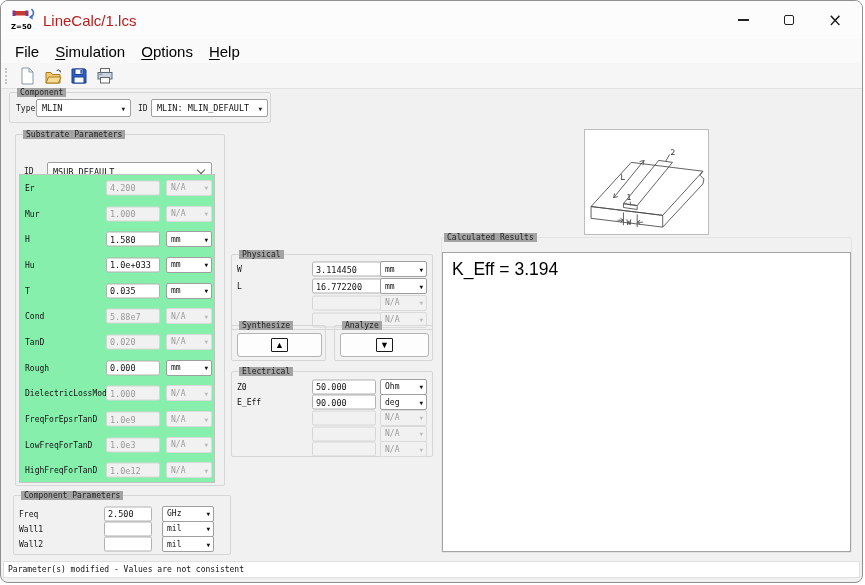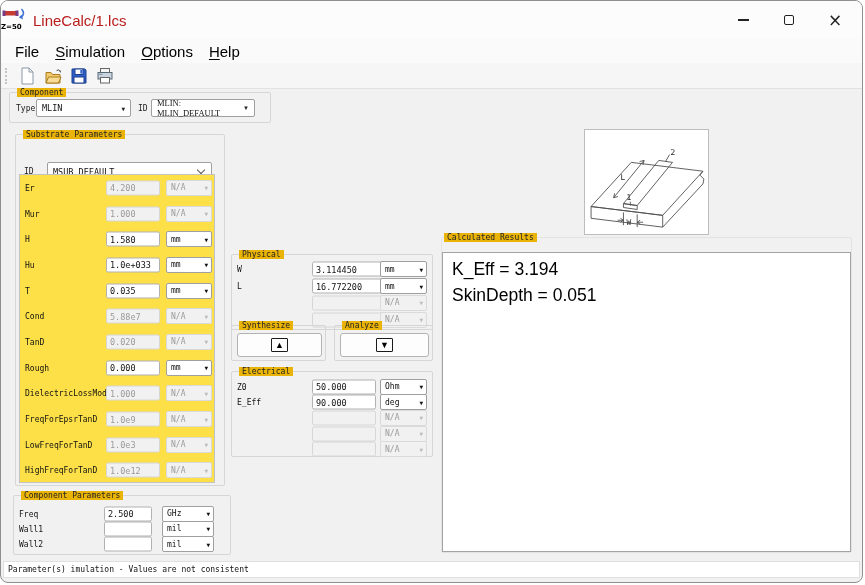--- a/index.html
+++ b/index.html
@@ -4,45 +4,45 @@
 <style>
   html,body{margin:0;padding:0;background:#fff;}
   *{box-sizing:border-box;}
   .window{
     position:relative;width:863px;height:583px;margin:0;
     background:#f1f1f1;border:1px solid #8f8f8f;border-radius:8px;
     overflow:hidden;font-family:"Liberation Sans",sans-serif;
   }
   
   .titlebar{position:absolute;left:0;top:0;right:0;height:38px;background:#fcfcfc;display:flex;align-items:center;}
-  .app-icon{width:26px;height:24px;display:inline-block;text-decoration:underline;}
+  .app-icon{margin-left:10px;width:26px;height:24px;display:inline-block;text-decoration:underline;}
   .title{margin-left:6px;font-size:15px;color:#b91c1c;}
   .winbtns{position:absolute;right:4px;top:0;height:38px;display:flex;}
   .wbtn{width:46px;height:38px;display:flex;align-items:center;justify-content:center;cursor:default;}
   .glyph-min{width:11px;height:1.5px;background:#222;}
   .glyph-max{width:10px;height:10px;border:1.3px solid #222;border-radius:2px;}
   .glyph-close{font-size:17px;color:#222;line-height:1;font-family:"DejaVu Sans",sans-serif;}
   
   .menubar{position:absolute;left:0;top:38px;right:0;height:24px;background:#fafafa;display:flex;align-items:center;padding-left:6px;}
   .menu-item{padding:1px 8px;font-size:15px;color:#000;}
   .menu-item .u{text-decoration:underline;text-underline-offset:2px;}
   
   .toolbar{position:absolute;left:0;top:62px;right:0;height:26px;background:#f6f6f6;border-bottom:1px solid #e2e2e2;display:flex;align-items:center;}
   .drag-handle{width:0;height:16px;border-left:2px dotted #c4c4c4;margin:0 7px 0 4px;}
   .tbtn{border:none;background:transparent;padding:1px 3px;margin:0 1px;display:flex;align-items:center;}
   
   .group{position:absolute;border:1px solid #d6d6d6;border-radius:2px;}
-  .glabel{position:absolute;top:-5px;left:7px;background:#eab308;padding:0 3px;font:8px "DejaVu Sans Mono",monospace;color:#222;white-space:nowrap;}
+  .glabel{position:absolute;top:-5px;left:7px;background:#a3a3a3;padding:0 3px;font:8px "DejaVu Sans Mono",monospace;color:#222;white-space:nowrap;}
   .albl{position:absolute;font:8px "DejaVu Sans Mono",monospace;color:#1a1a1a;white-space:nowrap;}
   
   .combo{position:absolute;height:18px;background:#fff;border:1px solid #9f9f9f;border-radius:2px;display:flex;align-items:center;justify-content:space-between;padding:0 5px;font:8.5px "DejaVu Sans Mono",monospace;color:#111;}
   .combo .arr{font-size:6px;color:#222;margin-left:4px;}
   .chev{width:6px;height:6px;border-right:1.3px solid #555;border-bottom:1.3px solid #555;transform:rotate(45deg);margin:-3px 2px 0 4px;}
   
-  .list-panel{position:absolute;background:#fde047;border:1px solid #c2c2c2;display:flex;flex-direction:column;}
+  .list-panel{position:absolute;background:#86efac;border:1px solid #c2c2c2;display:flex;flex-direction:column;}
   .rows{position:absolute;display:flex;flex-direction:column;}
   .prow{position:relative;flex:0 0 auto;}
   .prow .pname{position:absolute;left:5px;top:50%;transform:translateY(-50%);font:8px "DejaVu Sans Mono",monospace;color:#111;white-space:nowrap;}
   .prow input{position:absolute;top:50%;transform:translateY(-50%);height:15px;font:8.5px "DejaVu Sans Mono",monospace;color:#111;border:1px solid #b1b1b1;border-radius:2px;padding:0 3px;background:#fff;outline:none;}
   .prow .unit{position:absolute;top:50%;transform:translateY(-50%);height:16px;background:#fff;border:1px solid #9f9f9f;border-radius:2px;display:flex;align-items:center;justify-content:space-between;padding:0 3px 0 4px;font:8px "DejaVu Sans Mono",monospace;color:#111;}
   .prow .unit .arr{font-size:6px;color:#111;}
   .prow.disabled input{background:#f1f1f1;border-color:#d6d6d6;color:#9a9a9a;}
   .prow.disabled .unit{background:#f1f1f1;border-color:#dadada;color:#9a9a9a;}
   .prow.disabled .unit .arr{color:#bcbcbc;}
   .sub-rows .prow{height:25.7px;}
@@ -140,21 +140,21 @@
   </div>
 
   <div class="group" style="left:8px;top:91px;width:262px;height:31px;">
     <span class="glabel">Component</span>
     <span class="albl" style="left:6px;top:11px;">Type</span>
     <div class="combo" style="left:26px;top:6px;width:95px;">
       <span>MLIN</span>
       <span class="arr">▼</span>
     </div>
     <span class="albl" style="left:128px;top:11px;">ID</span>
-    <div class="combo" style="left:141px;top:6px;width:104px;font-family:Liberation Serif, serif;">
+    <div class="combo" style="left:141px;top:6px;width:117px;">
       <span>MLIN: MLIN_DEFAULT</span>
       <span class="arr">▼</span>
     </div>
   </div>
 
   <div class="group" style="left:14px;top:133px;width:210px;height:352px;">
     <span class="glabel">Substrate Parameters</span>
     <span class="albl" style="left:8px;top:32px;">ID</span>
     <div class="combo" style="left:31px;top:27px;width:165px;height:19px;gap:26px;">
       <span>MSUB_DEFAULT</span>
@@ -416,21 +416,20 @@
         <text x="36" y="51">L</text>
         <text x="42" y="97">W</text>
       </g>
     </svg>
   </div>
 
   <div class="group results-group" style="left:440px;top:236px;width:411px;height:316px;">
     <span class="glabel" style="left:2px;">Calculated Results</span>
     <div class="results-box">
       <div>K_Eff = 3.194</div>
-      <div>SkinDepth = 0.051</div>
     </div>
   </div>
 
   <div class="statusbar">
-    <span>Parameter(s) imulation - Values are not consistent</span>
+    <span>Parameter(s) modified - Values are not consistent</span>
   </div>
 
 </div>
 
 </body></html>

